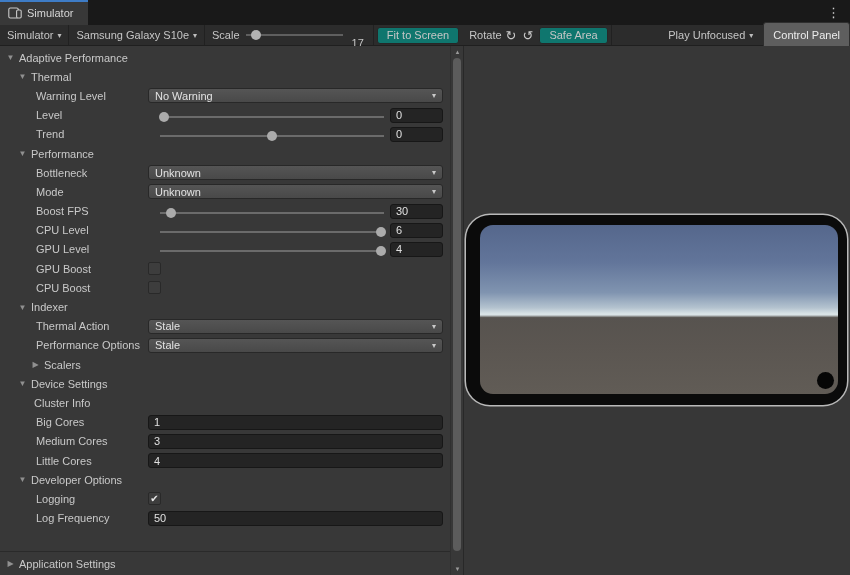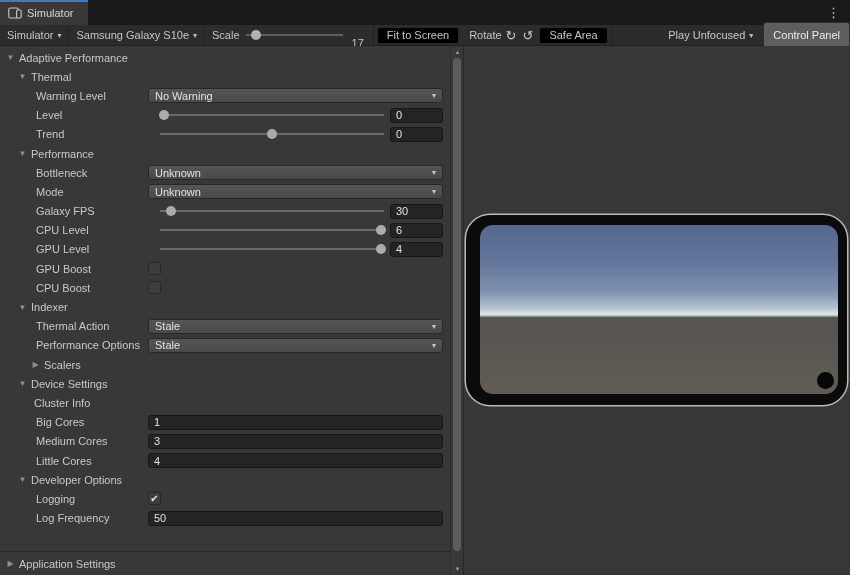--- a/index.html
+++ b/index.html
@@ -32,21 +32,21 @@
 
   
   .toolbar {
     height:21px; background:#2c2c2c; border-bottom:1px solid #1f1f1f;
     display:flex; align-items:center; color:#c6c6c6; position:relative;
   }
   .tb-item { display:flex; align-items:center; gap:4px; padding:0 7px; height:100%; }
   .tb-sep { width:1px; height:100%; background:#212121; }
   .tb-arrow { font-size:8px; color:#bdbdbd; margin-top:1px; }
   .tb-btn {
-    background:#000000; border:1px solid #272727; border-radius:3px;
+    background:#0f766e; border:1px solid #272727; border-radius:3px;
     height:17px; display:flex; align-items:center; padding:0 9px; margin:0 3px;
   }
   .tb-btn.active { background:#5e5e5e; color:#ececec; border-color:#2e2e2e; }
   .tb-slider { position:relative; width:97px; height:12px; margin:0 4px; }
   .tb-slider .track { position:absolute; left:0; right:0; top:5px; height:2px; background:#5f5f5f; }
   .tb-slider .thumb {
     position:absolute; top:1px; width:10px; height:10px; border-radius:50%;
     background:#b2b2b2; margin-left:-5px;
   }
   .rot-icon { font-size:13px; color:#c9c9c9; padding:0 3px; line-height:1; }
@@ -62,21 +62,21 @@
     position:absolute; left:2px; width:8px; border-radius:4px; background:#5c5c5c;
   }
   .divider { width:1px; background:#282828; }
   .viewport { flex:1; background:#373737; position:relative; }
 
   
   .rows { position:absolute; top:2px; left:0; right:0; }
   .row { height:19.2px; display:flex; align-items:center; position:relative; }
   .tri { font-size:8px; color:#909090; width:11px; display:inline-block; text-align:center; }
   .lbl { color:#c9c9c9; white-space:nowrap; }
-  .ctrl { position:absolute; left:148px; right:7px; display:flex; align-items:center; }
+  .ctrl { position:absolute; left:148px; right:7px; display:flex; align-items:flex-end; }
   .dd {
     flex:1; height:15px; background:linear-gradient(#555555,#494949);
     border:1px solid #282828; border-radius:3px; display:flex; align-items:center;
     padding:0 6px; color:#e2e2e2;
   }
   .dd .dd-arrow { margin-left:auto; font-size:8px; color:#c9c9c9; }
   .sl { position:relative; flex:1; height:12px; margin:0 6px 0 12px; }
   .sl .track { position:absolute; left:0; right:0; top:5px; height:2px; background:#6b6b6b; }
   .sl .thumb {
     position:absolute; top:1px; width:10px; height:10px; border-radius:50%;
@@ -228,21 +228,21 @@
         <div class="row">
           <span class="lbl" style="margin-left: 36px; text-align: center;">Mode</span>
           <div class="ctrl">
             <div class="dd">
               <span>Unknown</span>
               <span class="dd-arrow">▾</span>
             </div>
           </div>
         </div>
         <div class="row">
-          <span class="lbl" style="margin-left: 36px;">Galaxy FPS</span>
+          <span class="lbl" style="margin-left: 36px;">Boost FPS</span>
           <div class="ctrl">
             <div class="sl">
               <div class="track"></div>
               <div class="thumb" style="left: 5%;"></div>
             </div>
             <input class="valbox" value="30" style="">
           </div>
         </div>
         <div class="row">
           <span class="lbl" style="margin-left: 36px;">CPU Level</span>

